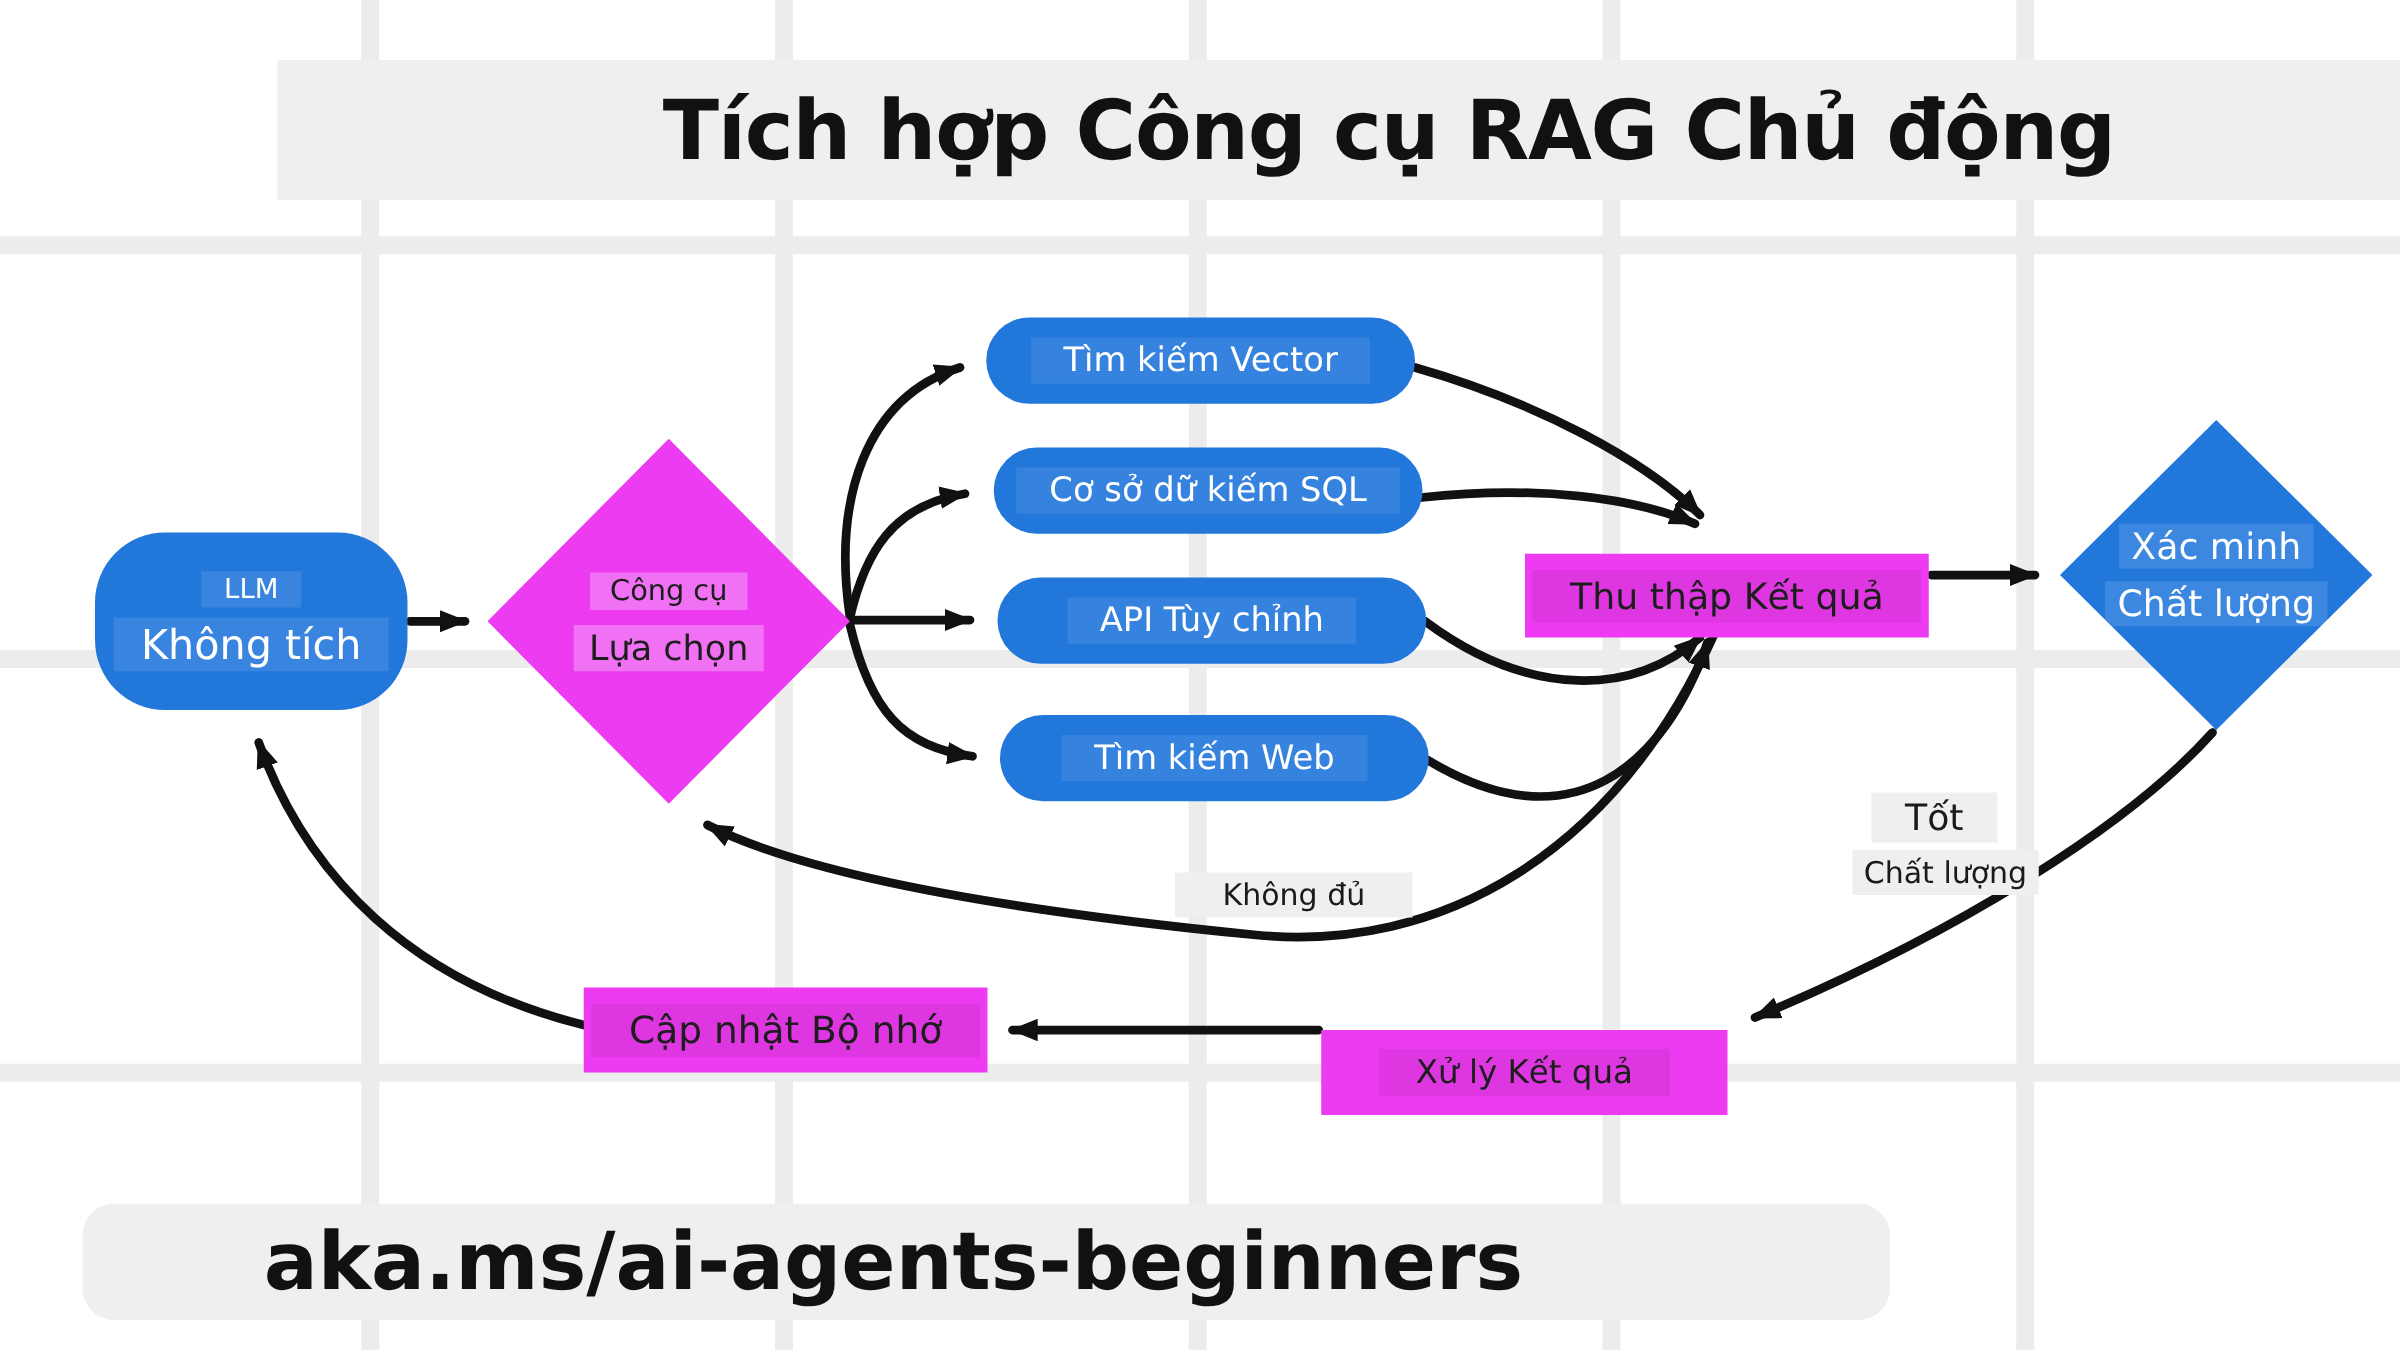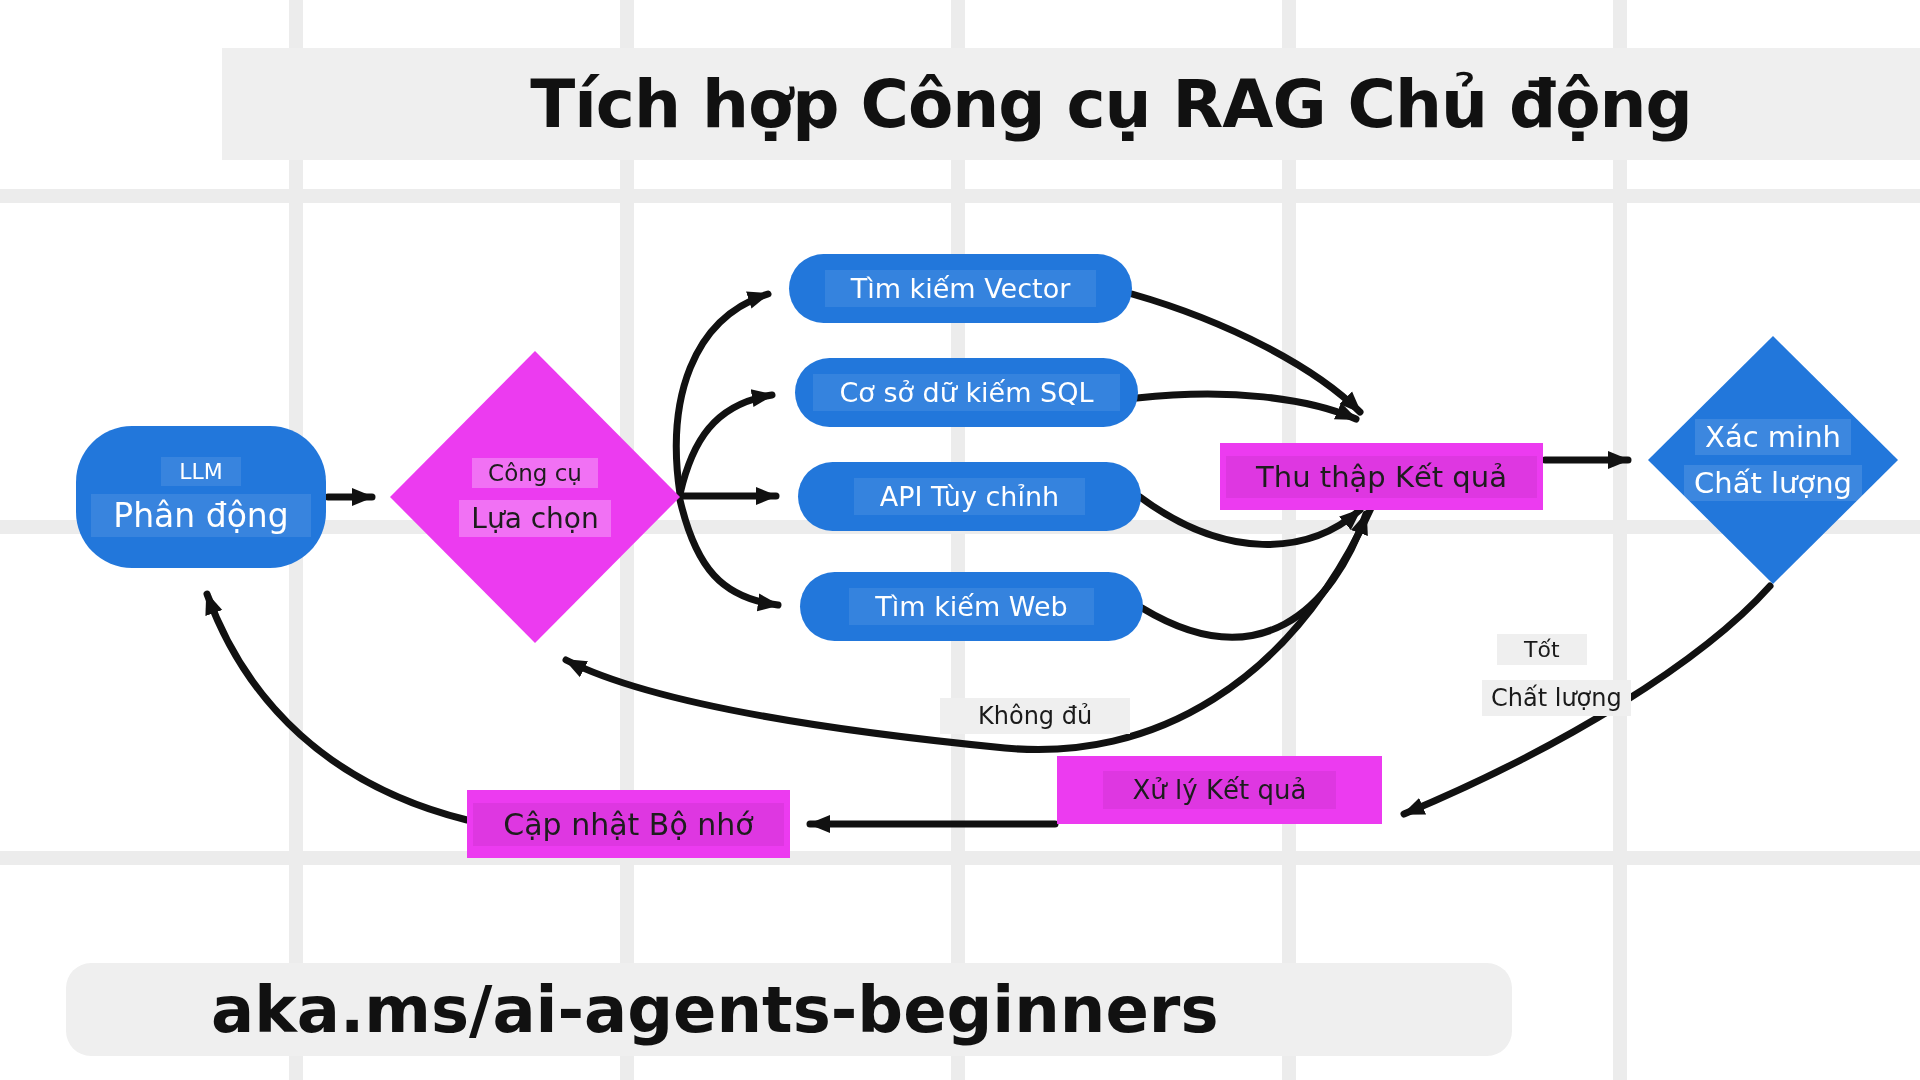--- a/index.html
+++ b/index.html
@@ -54,28 +54,28 @@
   #pill-sql    { left:795px; top:358px; }
   #pill-api    { left:798px; top:462px; }
   #pill-web    { left:800px; top:572px; }
 
   
   .mrect { position:absolute; background:#ec3bf0; color:#1d1d1d; display:flex;
            align-items:center; justify-content:center; }
   .mrect span { padding:4px 30px; background:rgba(0,0,0,.06); white-space:nowrap; }
   #collect-box { left:1220px; top:428px; width:323px; height:67px;margin-top:15px; }
   #collect-box span { font-size:29px; }
-  #process-box { left:1057px; top:756px; width:325px; height:68px; }
+  #process-box { left:1057px; top:824px; width:325px; height:68px; }
   #process-box span { font-size:26px; }
   #memory-box  { left:467px; top:790px; width:323px; height:68px; }
   #memory-box span { font-size:30px; }
 
   
   .elabel { position:absolute; background:#efefef; color:#1a1a1a; white-space:nowrap; }
-  #label-good-1 { left:1497px; top:634px; font-size:22px; padding:3px 27px; }
+  #label-good-1 { left:1497px; top:634px; font-size:29px; padding:3px 27px; }
   #label-good-2 { left:1482px; top:680px; font-size:24px; padding:4px 9px; }
   #label-insufficient { left:940px; top:698px; font-size:24px; padding:4px 38px; }
 </style>
 </head>
 <body>
 
 <div id="stage">
 
   <svg id="edges" viewBox="0 0 1920 1080" xmlns="http://www.w3.org/2000/svg">
     <defs>
@@ -96,21 +96,21 @@
     <path class="edge" d="M 1770 586 C 1702 662, 1562 748, 1404 814" marker-end="url(#ah)"></path>
     <path class="edge" d="M 1372 506 C 1292 684, 1152 762, 1005 748 C 862 734, 660 708, 566 660" marker-end="url(#ah)"></path>
     <path class="edge" d="M 1055 824 L 810 824" marker-end="url(#ah)"></path>
     <path class="edge" d="M 467 820 C 330 786, 246 702, 207 594" marker-end="url(#ah)"></path>
   </svg>
 
   <div id="title-bar" class="abs banner">Tích hợp Công cụ RAG Chủ động</div>
 
   <div id="llm-node" class="abs node">
     <span class="l1">LLM</span>
-    <span class="l2">Phân động</span>
+    <span class="l2">Không tích</span>
   </div>
 
   <div id="tool-diamond" class="abs node diamond">
     <span class="l1">Công cụ</span>
     <span class="l2">Lựa chọn</span>
   </div>
 
   <div id="pill-vector" class="pill">
     <span>Tìm kiếm Vector</span>
   </div>

